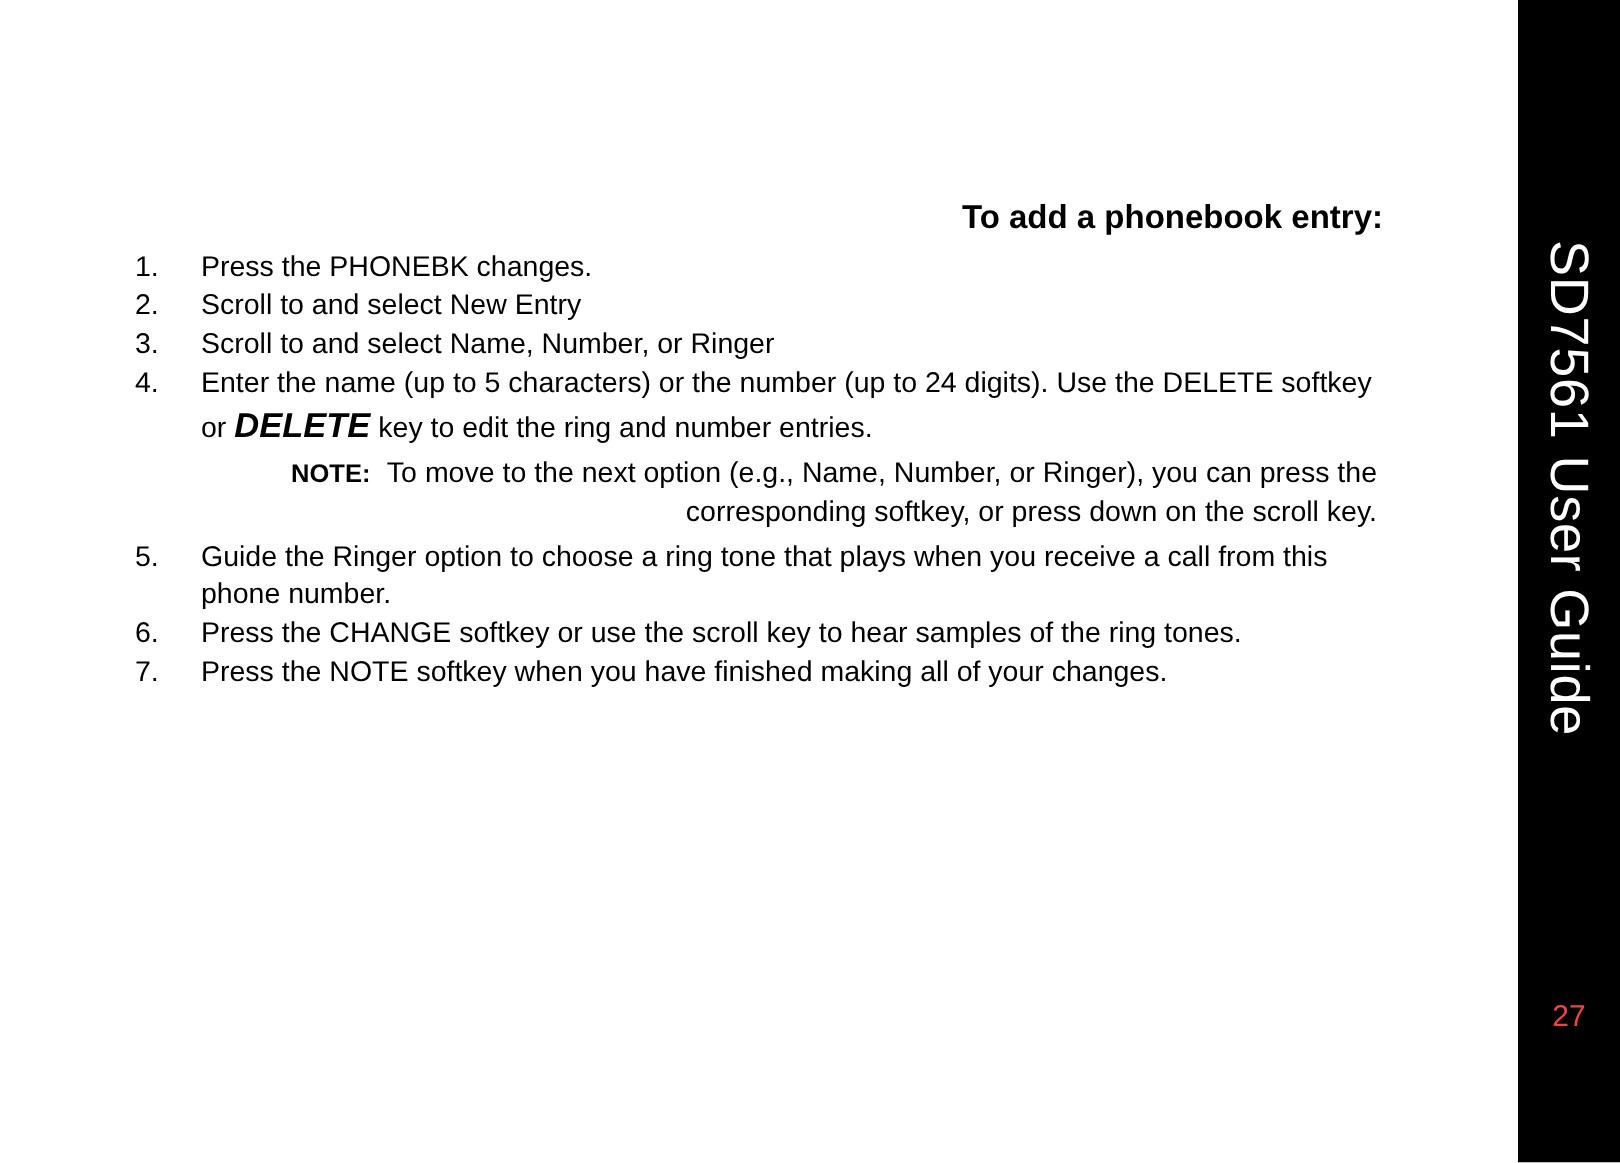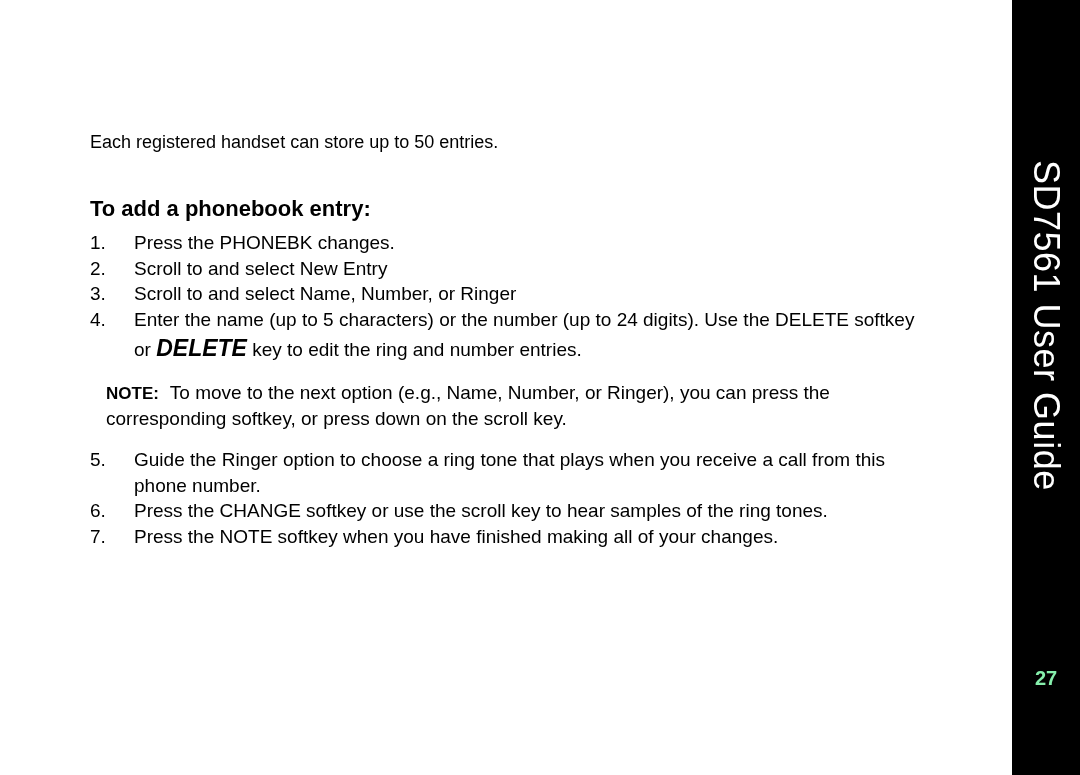--- a/index.html
+++ b/index.html
@@ -42,49 +42,51 @@
       left: 50%;
       transform: translateX(-50%);
       white-space: nowrap;
     }
     .page-num {
       position: absolute;
       bottom: 85px;
       left: 50%;
       transform: translateX(-50%);
       font-size: 20px;
-      font-weight: bold;
-      color: #86efac;
+      font-weight: normal;
+      color: #ef4444;
     }
     .intro {
       font-size: 18px;
       margin-bottom: 40px;
     }
     .section-heading {
       font-size: 22px;
       font-weight: bold;
       margin-bottom: 6px;
+      text-align: right;
     }
     .steps {
       font-size: 19px;
     }
     .step-row {
       display: flex;
       margin: 0;
     }
     .step-num {
       width: 44px;
       flex-shrink: 0;
     }
     .step-body {
       flex: 1;
     }
     .note-row {
       display: flex;
-      margin: 16px;
+      margin: 4px;
+      text-align: right;
     }
     .note-label {
       font-weight: bold;
       font-size: 17px;
       margin-right: 6px;
     }
     .sk {
       
     }
     b.hw {
@@ -93,21 +95,20 @@
       font-style: italic;
     }
   </style>
 </head>
 <body>
 
 <div class="page-wrap">
 
   <div class="content-area">
 
-    <p class="intro">Each registered handset can store up to 50 entries.</p>
 
     <h2 class="section-heading">To add a phonebook entry:</h2>
 
     <div class="steps">
 
       <div class="step-row">
         <div class="step-num">1.</div>
         <div class="step-body">
           <span>Press the </span><span class="sk">PHONEBK</span><span> changes.</span>
         </div>

